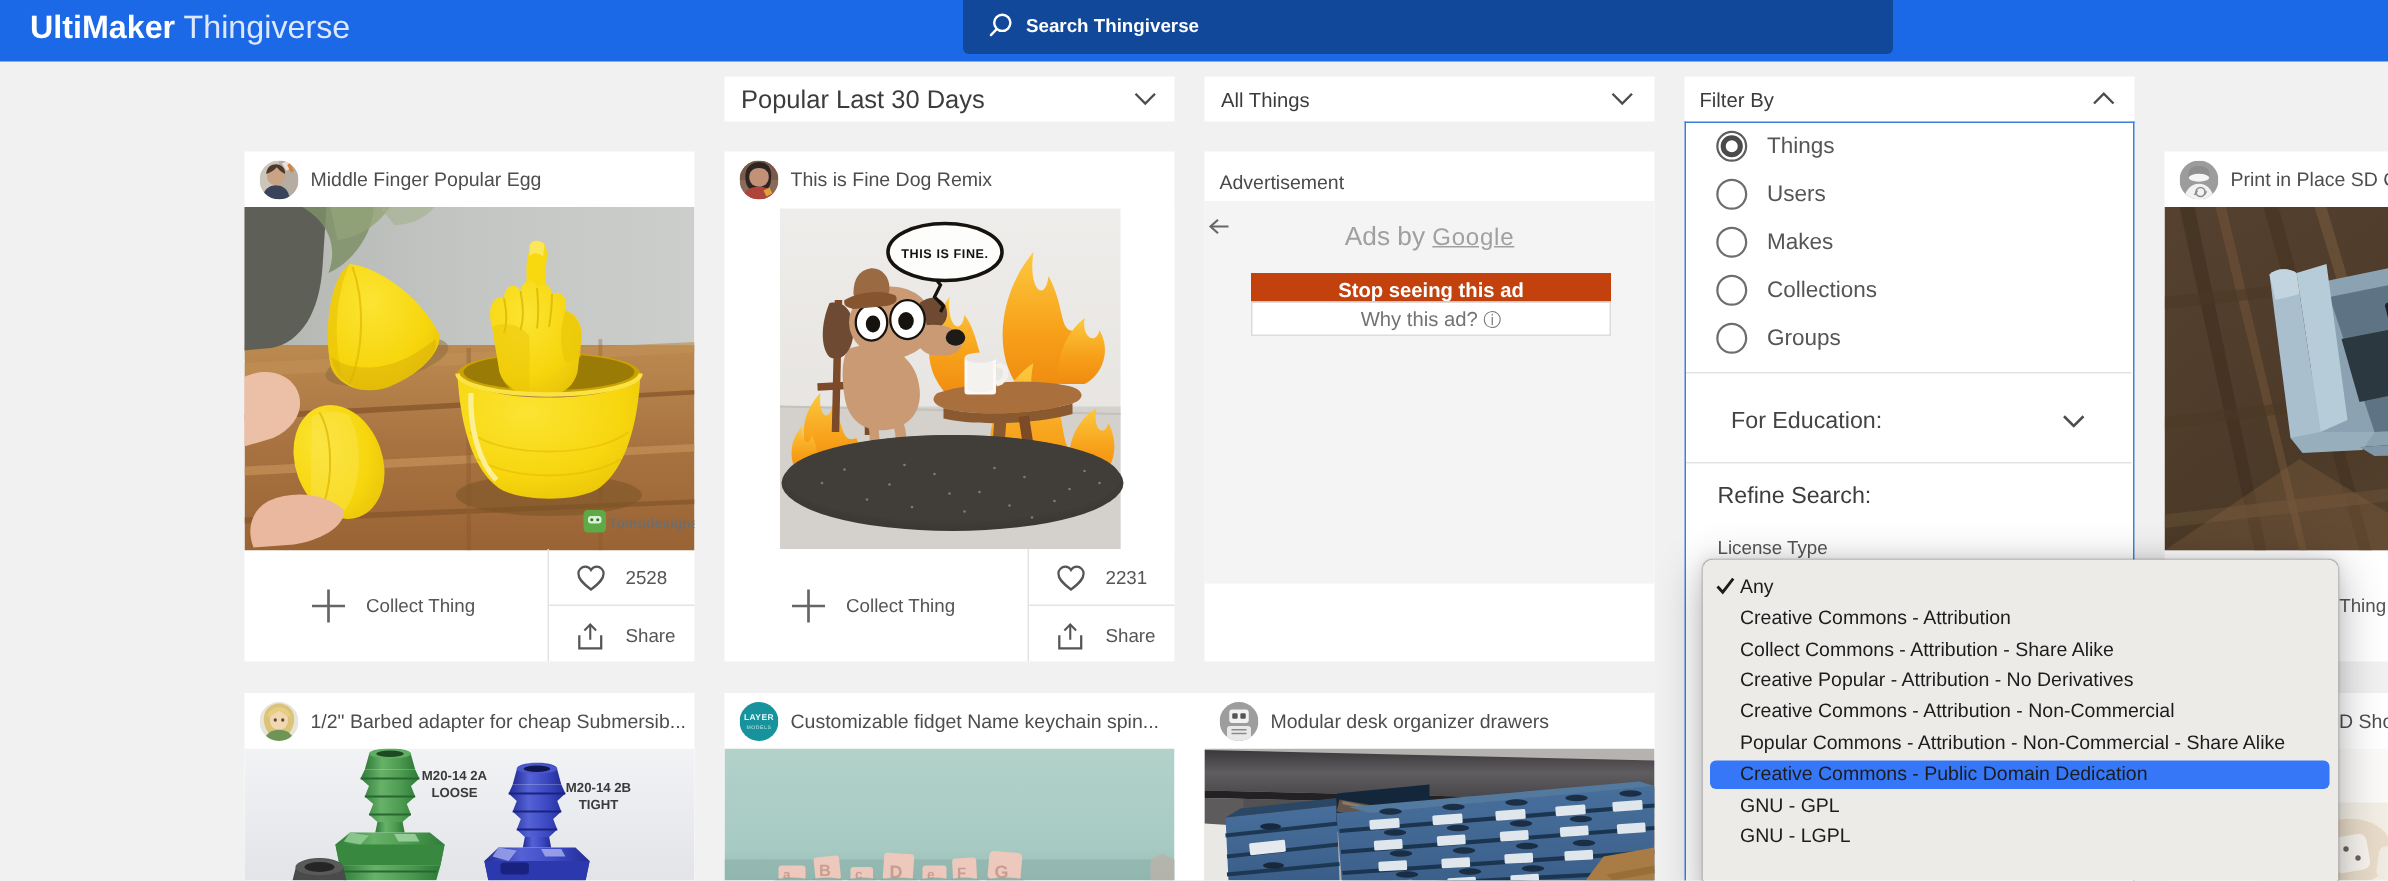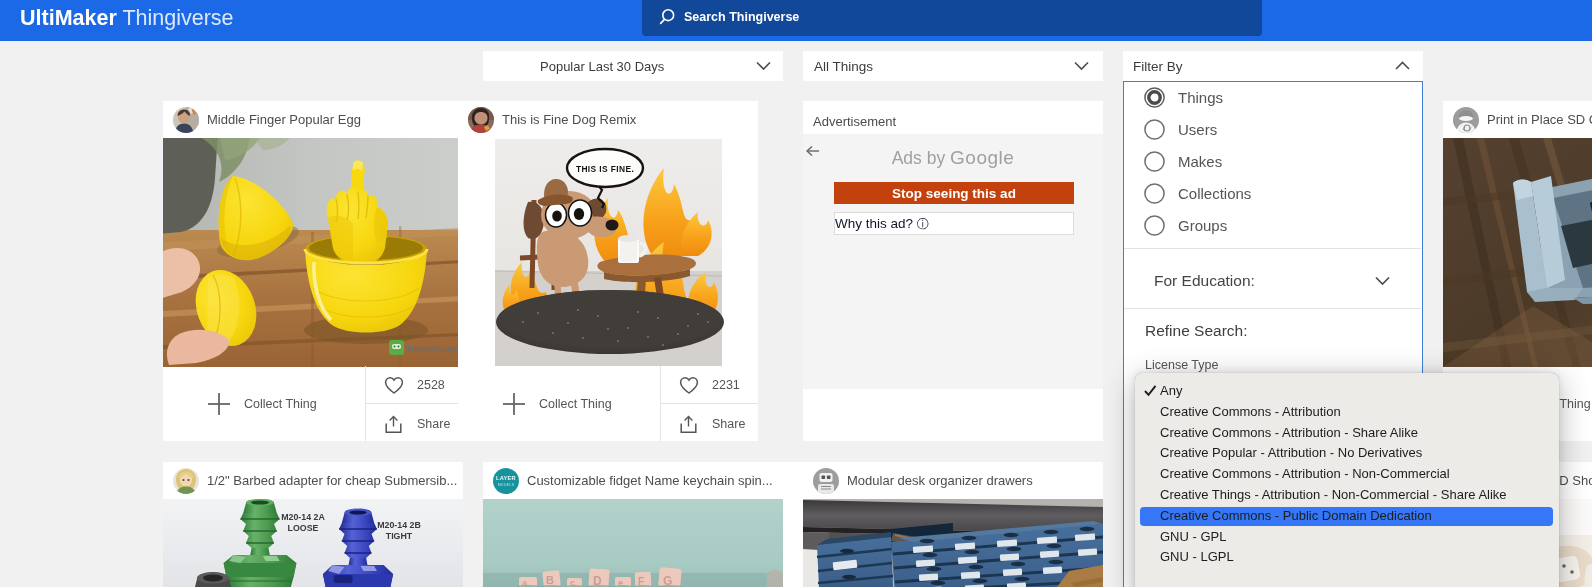--- a/index.html
+++ b/index.html
@@ -22,21 +22,21 @@
   <span style="font-weight:800;">UltiMaker</span><span style="font-weight:300;color:#dde9fb;"> Thingiverse</span>
 </div>
 <div class="abs" style="left:642px;top:0;width:620px;height:36px;background:#11489a;border-radius:0 0 4px 4px;"></div>
 <svg class="abs" style="left:657px;top:7px;" width="20" height="20" viewBox="0 0 20 20">
   <circle cx="11.2" cy="8.2" r="5.4" fill="none" stroke="#fff" stroke-width="1.6"></circle>
   <line x1="3.6" y1="16.4" x2="7.3" y2="12.6" stroke="#fff" stroke-width="1.6" stroke-linecap="round"></line>
 </svg>
 <div class="abs" style="left:684px;top:0;height:36px;line-height:34px;font-size:12.5px;font-weight:700;color:#fff;">Search Thingiverse</div>
 
 <div class="abs" style="left:483px;top:51px;width:300px;height:30px;background:#fff;"></div>
-<div class="abs" style="left:494px;top:51px;height:39px;line-height:31px;font-size:13px;color:#3c3c3c;margin-left:46px;">Popular Last 30 Days</div>
+<div class="abs" style="left:494px;top:51px;height:39px;line-height:31px;font-size:17px;color:#3c3c3c;">Popular Last 30 Days</div>
 <svg class="abs" style="left:755px;top:59px;" width="17" height="14" viewBox="0 0 17 14">
   <polyline points="2,3.5 8.5,10 15,3.5" fill="none" stroke="#4d4d4d" stroke-width="1.6"></polyline>
 </svg>
 <div class="abs" style="left:803px;top:51px;width:300px;height:30px;background:#fff;"></div>
 <div class="abs" style="left:814px;top:51px;height:30px;line-height:31px;font-size:13.5px;color:#3c3c3c;">All Things</div>
 <svg class="abs" style="left:1073px;top:59px;" width="17" height="14" viewBox="0 0 17 14">
   <polyline points="2,3.5 8.5,10 15,3.5" fill="none" stroke="#4d4d4d" stroke-width="1.6"></polyline>
 </svg>
 
 <div class="abs" style="left:1123px;top:51px;width:300px;height:30px;background:#fff;"></div>
@@ -185,21 +185,21 @@
   </svg>
   <div class="abs ftxt" style="left:254px;top:276px;line-height:17px;">2528</div>
   <svg class="abs" style="left:221px;top:314px;" width="19" height="19" viewBox="0 0 19 19">
     <path d="M2.2 8.5 L2.2 17.2 L16.8 17.2 L16.8 8.5" fill="none" stroke="#555" stroke-width="1.5"></path>
     <line x1="9.5" y1="1.8" x2="9.5" y2="11.5" stroke="#555" stroke-width="1.4"></line>
     <path d="M5.6 5.4 L9.5 1.4 L13.4 5.4" fill="none" stroke="#555" stroke-width="1.4"></path>
   </svg>
   <div class="abs ftxt" style="left:254px;top:315px;line-height:17px;">Share</div>
 </div>
 
-<div class="card" style="left:458px;top:101px;width:300px;height:340px;">
+<div class="card" style="left:483px;top:101px;width:300px;height:340px;">
   <div class="av"><svg width="26" height="26" viewBox="0 0 26 26">
     <rect width="26" height="26" fill="#8a6a58"></rect>
     <rect x="0" width="26" height="13" fill="#7a5a4a"></rect>
     <path d="M4 12 C3 4 9 1 13 1 C18 1 22 4.5 21 12 C21 18 18 21 13 21 C8 21 4 18 4 12 Z" fill="#2e2522"></path>
     <path d="M6.5 11 C6.5 7 9.5 5 13 5 C16.5 5 19.5 7 19.5 11 C19.5 15 16.5 17.5 13 17.5 C9.5 17.5 6.5 15 6.5 11 Z" fill="#c29177"></path>
     <path d="M2 26 C2 20.5 7 17.5 13 17.5 C19 17.5 24 20.5 24 26 Z" fill="#b0443a"></path>
     <path d="M16 20 L20 18 L22 22 L18 24 Z" fill="#d8a53c"></path>
   </svg></div>
   <div class="ctitle">This is Fine Dog Remix</div>
   <svg class="abs" style="left:0;top:37px;" width="300" height="229" viewBox="0 0 300 229">
@@ -325,23 +325,23 @@
   <div class="abs ftxt" style="left:254px;top:315px;line-height:17px;">Share</div>
 </div>
 
 <div class="card" style="left:803px;top:101px;width:300px;height:340px;">
   <div class="abs" style="left:10px;top:0;height:33px;line-height:42px;font-size:13px;color:#4a4a4a;">Advertisement</div>
   <div class="abs" style="left:0;top:33px;width:300px;height:255px;background:#f4f4f5;"></div>
   <svg class="abs" style="left:2px;top:43px;" width="16" height="14" viewBox="0 0 16 14">
     <line x1="2" y1="7" x2="14" y2="7" stroke="#666" stroke-width="1.4"></line>
     <polyline points="7,2.5 2,7 7,11.5" fill="none" stroke="#666" stroke-width="1.4"></polyline>
   </svg>
-  <div class="abs" style="left:0;top:46px;width:300px;text-align:center;font-size:17.5px;color:#a0a0a0;">Ads by <span style="font-size:19px;letter-spacing:0.5px;">Google</span></div>
+  <div class="abs" style="left:0;top:46px;width:300px;text-align:center;font-size:17.5px;color:#a0a0a0;">Ads by <span style="font-size:16px;letter-spacing:0.5px;text-decoration:underline;">Google</span></div>
   <div class="abs" style="left:31px;top:81px;width:240px;height:22px;background:#c2410c;text-align:center;line-height:23px;font-size:13.5px;font-weight:700;color:#fff;">Stop seeing this ad</div>
-  <div class="abs" style="left:31px;top:111px;width:238px;height:21px;background:#fff;border:1px solid #dcdcdc;text-align:left;line-height:22px;font-size:13.5px;color:#0f172a;">Why this ad? <span style="font-size:12px;">ⓘ</span></div>
+  <div class="abs" style="left:31px;top:100px;width:238px;height:21px;background:#fff;border:1px solid #dcdcdc;text-align:center;line-height:22px;font-size:13.5px;color:#737373;">Why this ad? <span style="font-size:12px;">ⓘ</span></div>
 </div>
 
 <div class="card" style="left:163px;top:462px;width:300px;height:125px;">
   <div class="av"><svg width="26" height="26" viewBox="0 0 26 26">
     <rect width="26" height="26" fill="#e8e4da"></rect>
     <path d="M3 13 C2 5 8 1 13 1 C18 1 24 5 23 13 C22 20 18 24 13 24 C8 24 4 20 3 13 Z" fill="#d9c478"></path>
     <path d="M7 12 C7 8 9.5 6 13 6 C16.5 6 19 8 19 12 C19 16 16.5 18.5 13 18.5 C9.5 18.5 7 16 7 12 Z" fill="#f2d7b3"></path>
     <path d="M5 10 C6 6 9 3.5 13 3.5 C17 3.5 20 6 21 10 C17 9 15 7.5 13 5.5 C11 7.5 9 9 5 10 Z" fill="#e6cf84"></path>
     <path d="M3 26 C4 21 8 18.5 13 18.5 C18 18.5 22 21 23 26 Z" fill="#6f9456"></path>
     <circle cx="10.5" cy="12" r="1.1" fill="#5a4632"></circle>
@@ -639,20 +639,20 @@
 
 <div class="abs" style="left:1135px;top:373px;width:424px;height:230px;background:#ecebe7;border-radius:7px;
      box-shadow:0 0 1px rgba(0,0,0,0.4), 0 6px 30px rgba(0,0,0,0.3), 0 -1px 10px rgba(0,0,0,0.07);z-index:50;"></div>
 <svg class="abs" style="left:1143px;top:383px;z-index:51;" width="15" height="15" viewBox="0 0 15 15">
   <polyline points="2,8 5.5,11.8 12.5,2.8" fill="none" stroke="#1c1c1e" stroke-width="1.9"></polyline>
 </svg>
 <div class="abs" style="left:1140px;top:506.5px;width:413px;height:19px;background:#3577f6;border-radius:4px;z-index:51;"></div>
 <div class="abs" style="left:1160px;top:373px;width:420px;z-index:52;font-size:13px;color:#1c1c1e;">
   <div style="height:20.8px;line-height:21px;margin-top:7px;">Any</div>
   <div style="height:20.8px;line-height:21px;">Creative Commons - Attribution</div>
-  <div style="height:20.8px;line-height:21px;">Creative Commons - Attribution - Share Alike</div>
+  <div style="height:20.8px;line-height:21px;">Collect Commons - Attribution - Share Alike</div>
   <div style="height:20.8px;line-height:21px;">Creative Popular - Attribution - No Derivatives</div>
   <div style="height:20.8px;line-height:21px;">Creative Commons - Attribution - Non-Commercial</div>
-  <div style="height:20.8px;line-height:21px;">Creative Things - Attribution - Non-Commercial - Share Alike</div>
+  <div style="height:20.8px;line-height:21px;">Popular Commons - Attribution - Non-Commercial - Share Alike</div>
   <div style="height:20.8px;line-height:21px;">Creative Commons - Public Domain Dedication</div>
   <div style="height:20.8px;line-height:21px;">GNU - GPL</div>
   <div style="height:20.8px;line-height:21px;">GNU - LGPL</div>
 </div>
 
 </body></html>

